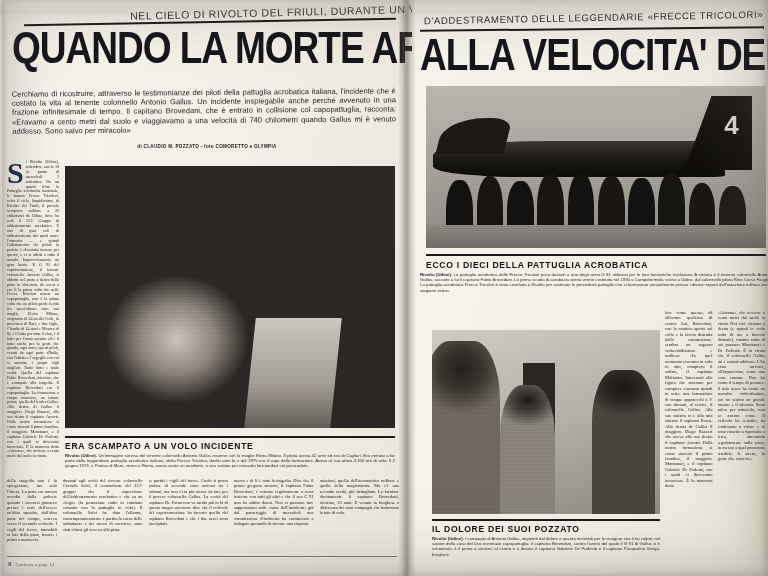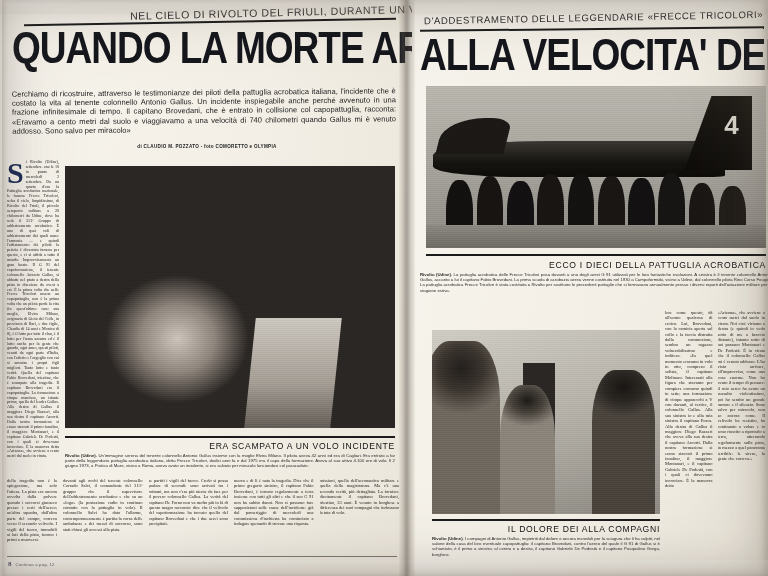--- a/index.html
+++ b/index.html
@@ -52,22 +52,22 @@
     font-size:7.6px; line-height:9.2px; color:#1d1d1d;
     text-align:justify;
   }
   .byline {
     font-family:"Liberation Sans", sans-serif;
     font-weight:bold; font-size:4.6px; letter-spacing:.3px;
     text-align:center; color:#222;
   }
   .capttitle {
     font-family:"Liberation Sans", sans-serif;
-    font-weight:normal; font-size:8.6px; letter-spacing:.7px;
-    text-align:right; color:#111;
+    font-weight:bold; font-size:8.6px; letter-spacing:.7px;
+    text-align:left; color:#111;
   }
   .captbody {
     font-family:"Liberation Sans", sans-serif;
     font-size:4.3px; line-height:5.2px; color:#2a2a2a;
     text-align:justify;
   }
   .captbody b { font-weight:bold; }
   .bodycol {
     font-size:4.5px; line-height:5.4px; color:#23211e;
     text-align:justify; hyphens:auto; overflow:hidden;
@@ -228,21 +228,21 @@
       <div class="grain"></div>
     </div>
 
     <div style="position:absolute; left:253px; top:310px; width:100px; height:248px; display:flex; gap:5px;">
       <div class="bodycol" style="flex:1;">lore come questo, dà all'uomo qualcosa di eroico. Lui, Brovedani, con la camicia aperta sul collo e la faccia distrutta dalla commozione, sembra un ragazzo vulnerabilissimo e indifeso. «In quel momento eravamo in volo in otto, compreso il solista, il capitano Molinaro. Interessati alla figura che stavamo per compiere eravamo quindi in sette; una formazione di cinque apparecchi a V con davanti, al vertice, il colonnello Gallus. Alla sua sinistra io e alla mia sinistra il capitano Posca. Alla destra di Gallus il maggiore Diego Razzeri che aveva alla sua destra il capitano Ascorti. Dalla nostra formazione si erano staccati il primo fanalino, il maggiore Montanari, e il capitano Gabriele De Podestà, con i quali ci dovevamo incrociare. È la manovra detta</div>
       <div class="bodycol" style="flex:1;">«Arizona», che avviene a cento metri dal suolo in virata. Noi cioè viriamo a destra (e quindi io vedo sotto di me a braccio distante), intanto sotto di noi passano Montanari e De Podestà. È in virata che il colonnello Gallus mi è venuto addosso. L'ho visto arrivare, all'improvviso, come una cosa enorme. Non ho avuto il tempo di pensare: il mio aereo ha avuto un sussulto violentissimo, poi ho sentito un grande rumore e il silenzio. Sono salvo per miracolo, non so ancora come. Il velivolo ha resistito, ha continuato a volare e io sono riuscito a riportarlo a terra, atterrando regolarmente sulla pista, in mezzo a quel panorama terribile: le sirene, la gente che correva.»</div>
     </div>
 
     <div class="rule" style="left:20px; top:519px; width:228px; height:2px;"></div>
 
-    <div class="capttitle" style="position:absolute; left:20px; top:524px; width:228px;">IL DOLORE DEI ALLA COMPAGNI</div>
+    <div class="capttitle" style="position:absolute; left:20px; top:524px; width:228px;">IL DOLORE DEI SUOI POZZATO</div>
 
     <div class="captbody" style="position:absolute; left:20px; top:536px; width:228px;">
       <b>Rivolto (Udine).</b>
       <span>I compagni di Antonio Gallus, impietriti dal dolore e ancora increduli per la sciagura che li ha colpiti, nel salone della casa del loro eventuale capopattuglia: il capitano Brovedani, contro l'aereo del quale il G 91 di Gallus si è schiantato, è il primo a sinistra; al centro e a destra, il capitano Gabriele De Podestà e il capitano Pasqualino Gorga, borghesi.</span>
     </div>
   </div>
 
   <div id="gutter"></div>
   <div class="fold" style="left:0;top:0;width:768px;height:14px;"></div>
   <div class="fold" style="left:0;bottom:0;width:768px;height:16px;"></div>

